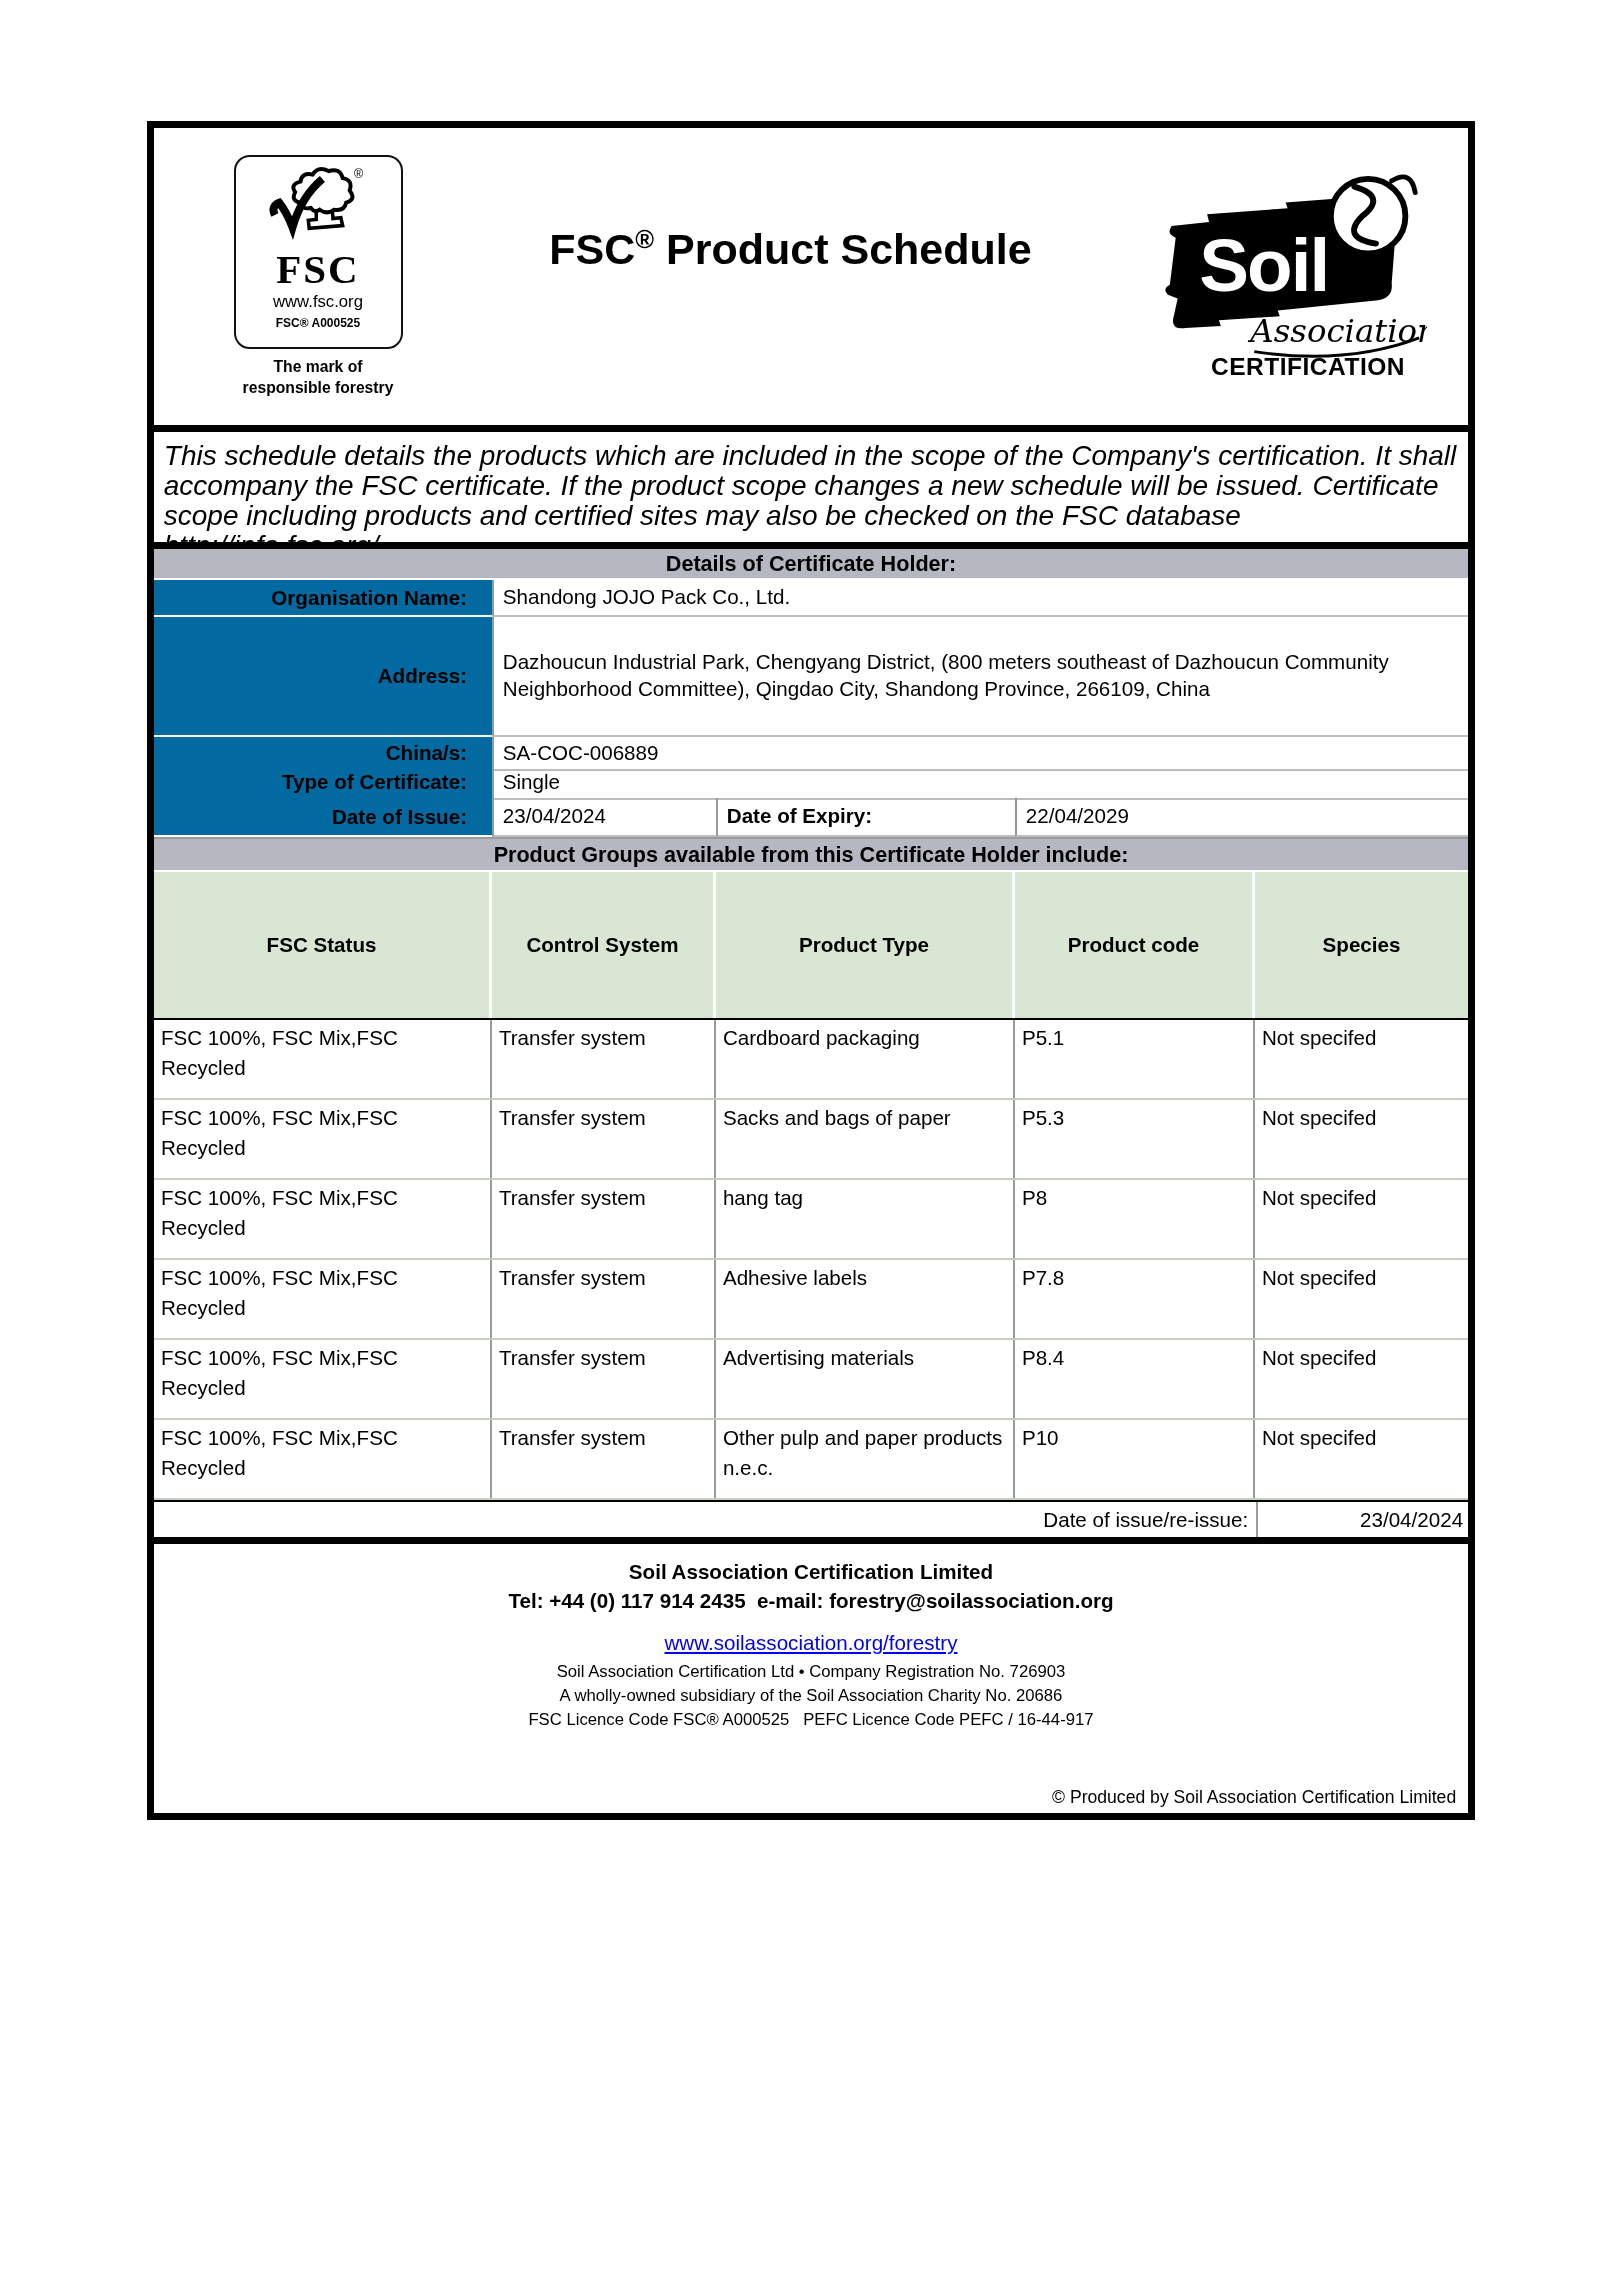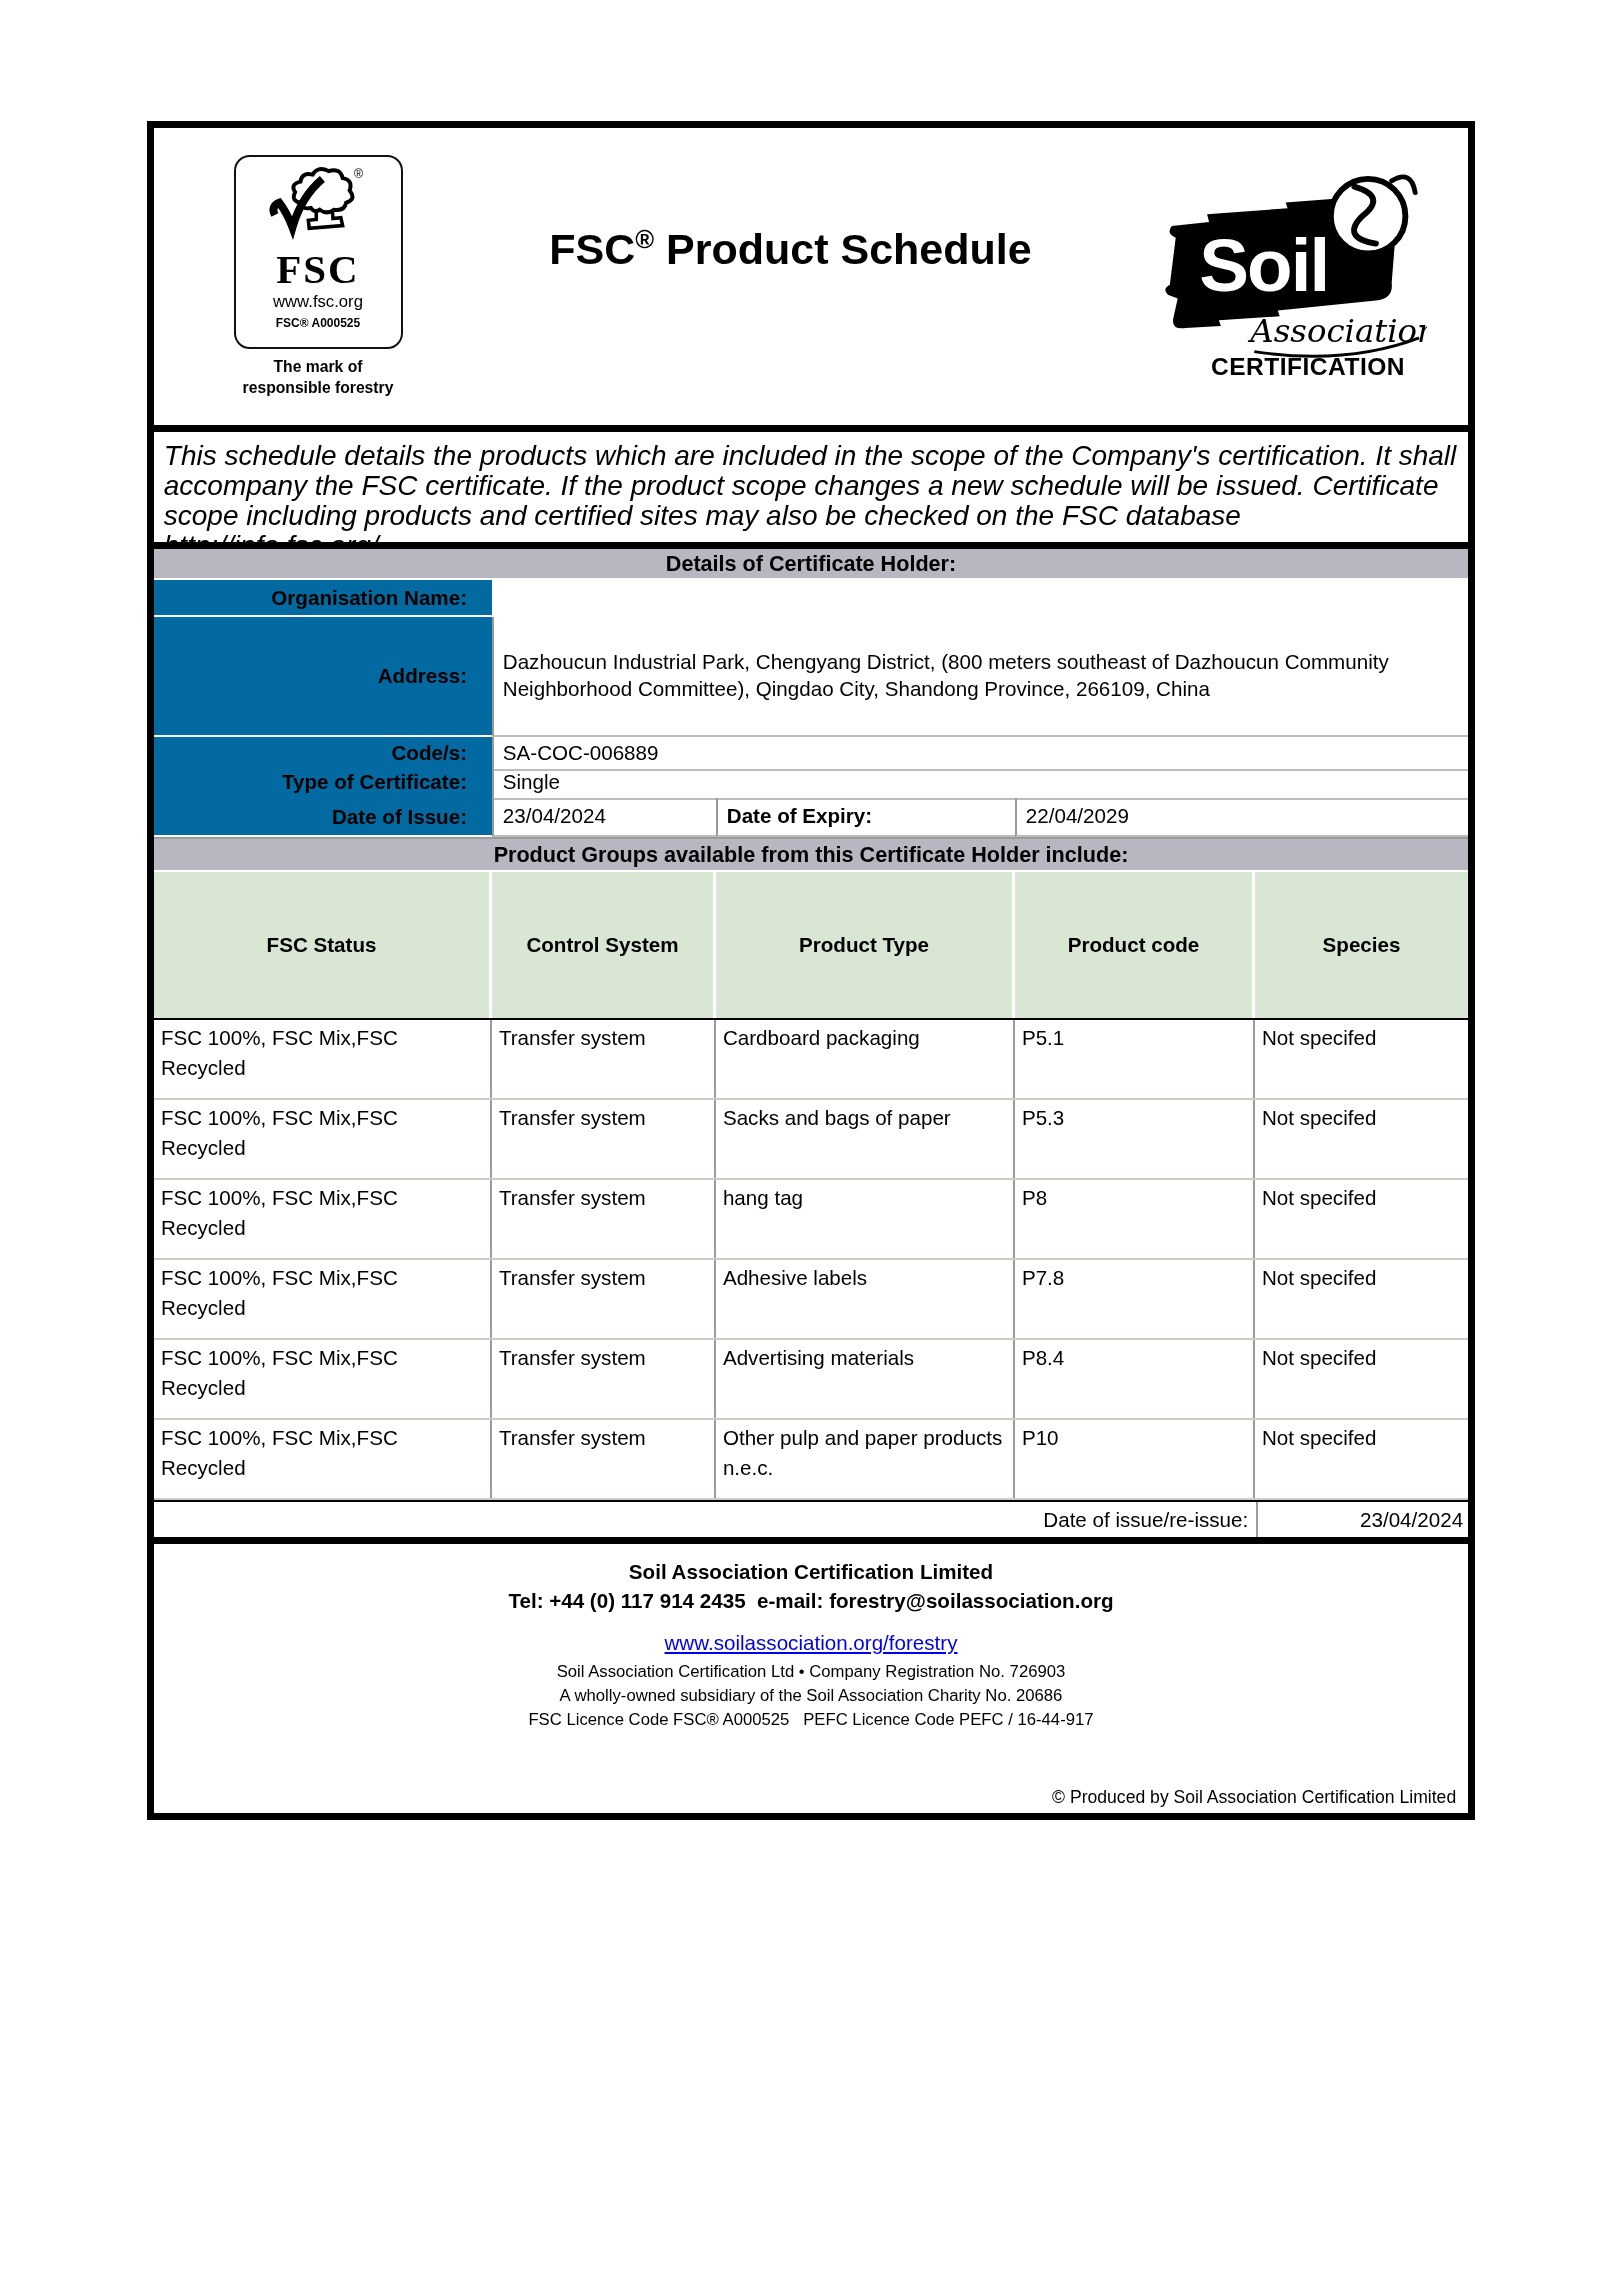--- a/index.html
+++ b/index.html
@@ -196,27 +196,28 @@
       </div>
     </div>
 
     <div class="intro-sec">This schedule details the products which are included in the scope of the Company's certification. It shall accompany the FSC certificate. If the product scope changes a new schedule will be issued. Certificate scope including products and certified sites may also be checked on the FSC database http://info.fsc.org/</div>
 
     <div class="section-bar bar-details">Details of Certificate Holder:</div>
 
     <div>
       <div class="drow h38">
         <div class="dlabel">Organisation Name:</div>
+        <div class="dval">Shandong JOJO Pack Co., Ltd.</div>
       </div>
       <div class="drow h122">
         <div class="dlabel">Address:</div>
         <div class="dval">Dazhoucun Industrial Park, Chengyang District, (800 meters southeast of Dazhoucun Community Neighborhood Committee), Qingdao City, Shandong Province, 266109, China</div>
       </div>
       <div class="drow h30">
-        <div class="dlabel">Code/s:</div>
+        <div class="dlabel">China/s:</div>
         <div class="dval">SA-COC-006889</div>
       </div>
       <div class="drow h33">
         <div class="dlabel">Type of Certificate:</div>
         <div class="dval">Single</div>
       </div>
       <div class="drow drow-issue h40">
         <div class="dlabel">Date of Issue:</div>
         <div class="dval">23/04/2024</div>
         <div class="dval dval-bold">Date of Expiry:</div>

